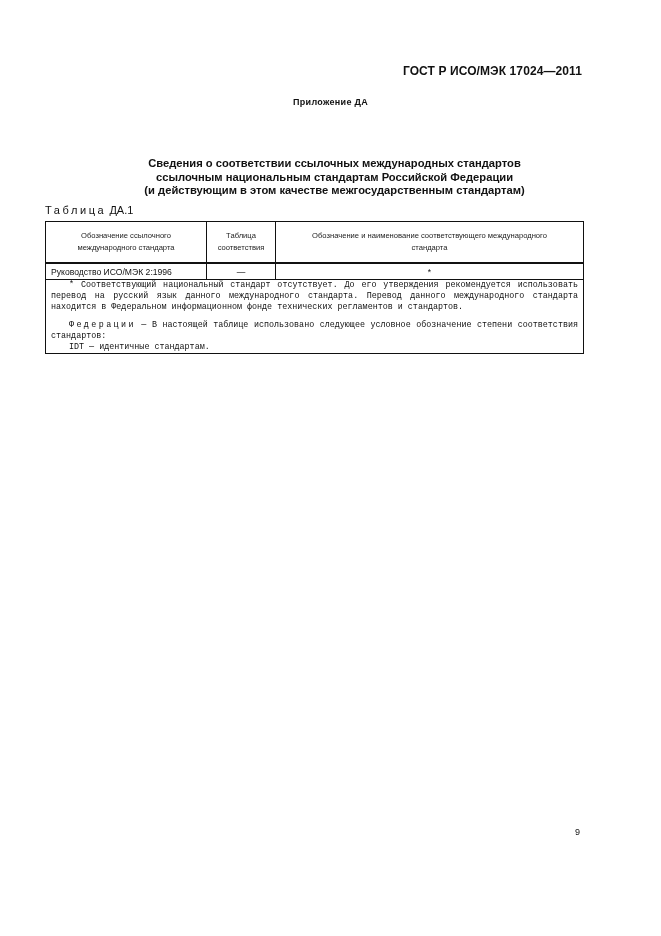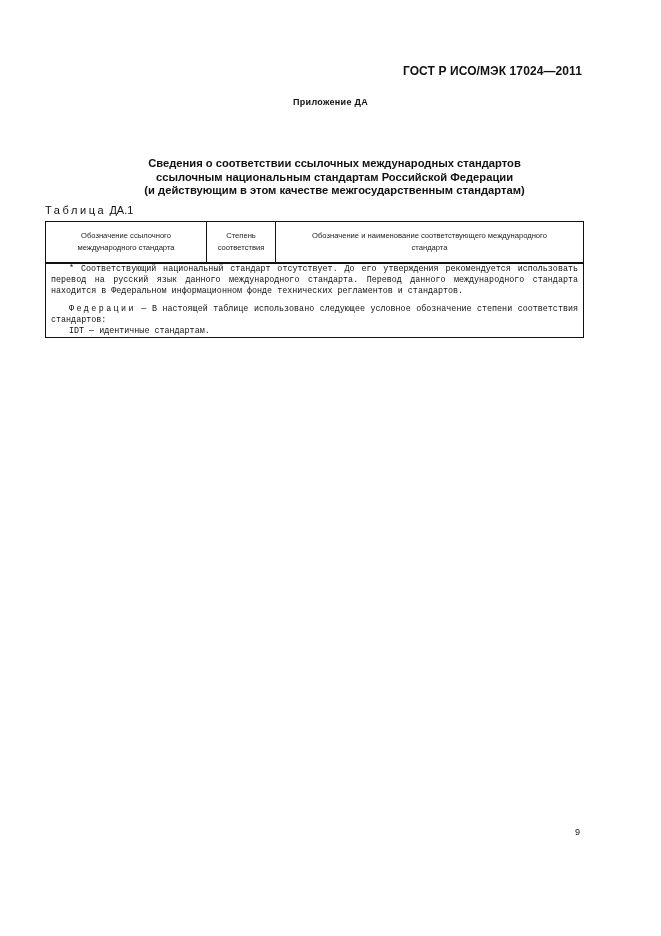--- a/index.html
+++ b/index.html
@@ -72,22 +72,27 @@
 
 <div class="table-label">
   <span class="spaced">Таблица</span>
   <span>ДА.1</span>
 </div>
 
 <table class="std">
   <tbody>
       <tr class="head">
     <th class="col1">Обозначение ссылочного международного стандарта</th>
-    <th class="col2">Степень соответствия</th>
+    <th class="col2">Таблица соответствия</th>
     <th style="padding:0 24px;">Обозначение и наименование соответствующего международного стандарта</th>
+  </tr>
+  <tr>
+    <td class="r1">Руководство ИСО/МЭК 2:1996</td>
+    <td class="r1 center">—</td>
+    <td class="r1 center">*</td>
   </tr>
   <tr>
     <td class="footer" colspan="3">
       <p class="indent">* Соответствующий национальный стандарт отсутствует. До его утверждения рекомендуется использовать перевод на русский язык данного международного стандарта. Перевод данного международного стандарта находится в Федеральном информационном фонде технических регламентов и стандартов.</p>
       <div class="gap"></div>
       <p class="indent"><span class="spaced-note">Федерации</span><span> — В настоящей таблице использовано следующее условное обозначение степени соответствия стандартов:</span></p>
       <p class="indent">IDT — идентичные стандартам.</p>
     </td>
   </tr>
 </tbody>

